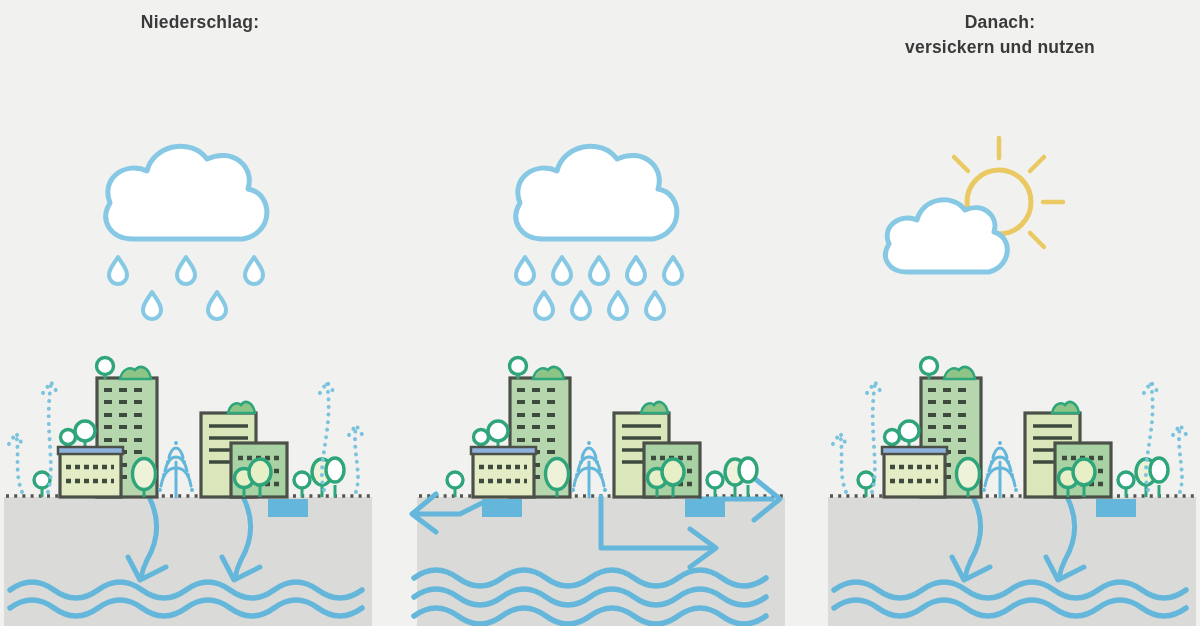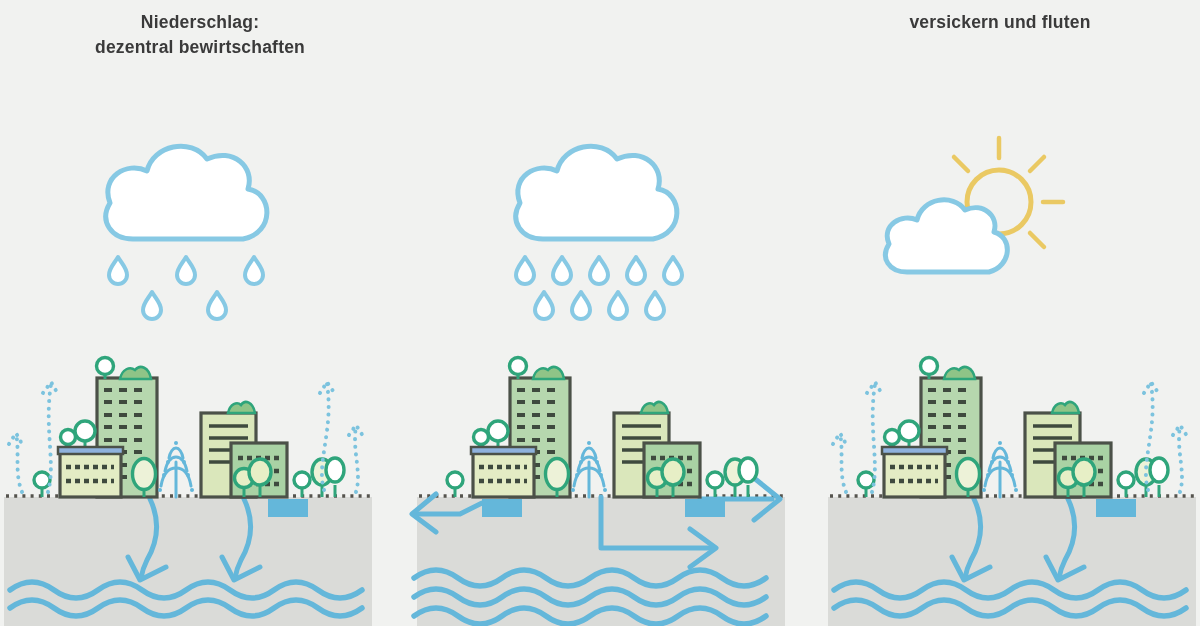--- a/index.html
+++ b/index.html
@@ -139,21 +139,20 @@
         <ellipse class="tree-pale" cx="318" cy="472" rx="10" ry="13"></ellipse>
         <line class="tree-line" x1="331" y1="485" x2="331" y2="497"></line>
         <ellipse class="tree" cx="331" cy="470" rx="9" ry="12"></ellipse>
       </g>
     </defs>
   </svg>
 
   <div class="panel p1">
     <div class="panel-title">
       <div>Niederschlag:</div>
-      <div>dezentral bewirtschaften</div>
     </div>
     <svg class="art" viewBox="0 0 400 626">
       <use href="#grayrect" x="4"></use>
       <use href="#downarrows" x="4"></use>
       <use href="#tank" x="268" y="499"></use>
       <use href="#wave" x="10" y="590"></use>
       <use href="#wave" x="10" y="608"></use>
       <use href="#dotline" x="4"></use>
       <use href="#cityscape" x="4"></use>
       <use href="#evap" x="4"></use>
@@ -200,21 +199,22 @@
         <use href="#drop" x="144" y="305"></use>
         <use href="#drop" x="181" y="305"></use>
         <use href="#drop" x="218" y="305"></use>
         <use href="#drop" x="255" y="305"></use>
       </g>
     </svg>
   </div>
 
   <div class="panel p3">
     <div class="panel-title">
-      <div>versickern und fluten</div>
+      <div>Danach:</div>
+      <div>versickern und nutzen</div>
     </div>
     <svg class="art" viewBox="0 0 400 626">
       <use href="#grayrect" x="28"></use>
       <use href="#downarrows" x="28"></use>
       <use href="#tank" x="296" y="499"></use>
       <use href="#wave" x="34" y="590"></use>
       <use href="#wave" x="34" y="608"></use>
       <use href="#dotline" x="28"></use>
       <use href="#cityscape" x="28"></use>
       <use href="#evap" x="28"></use>

